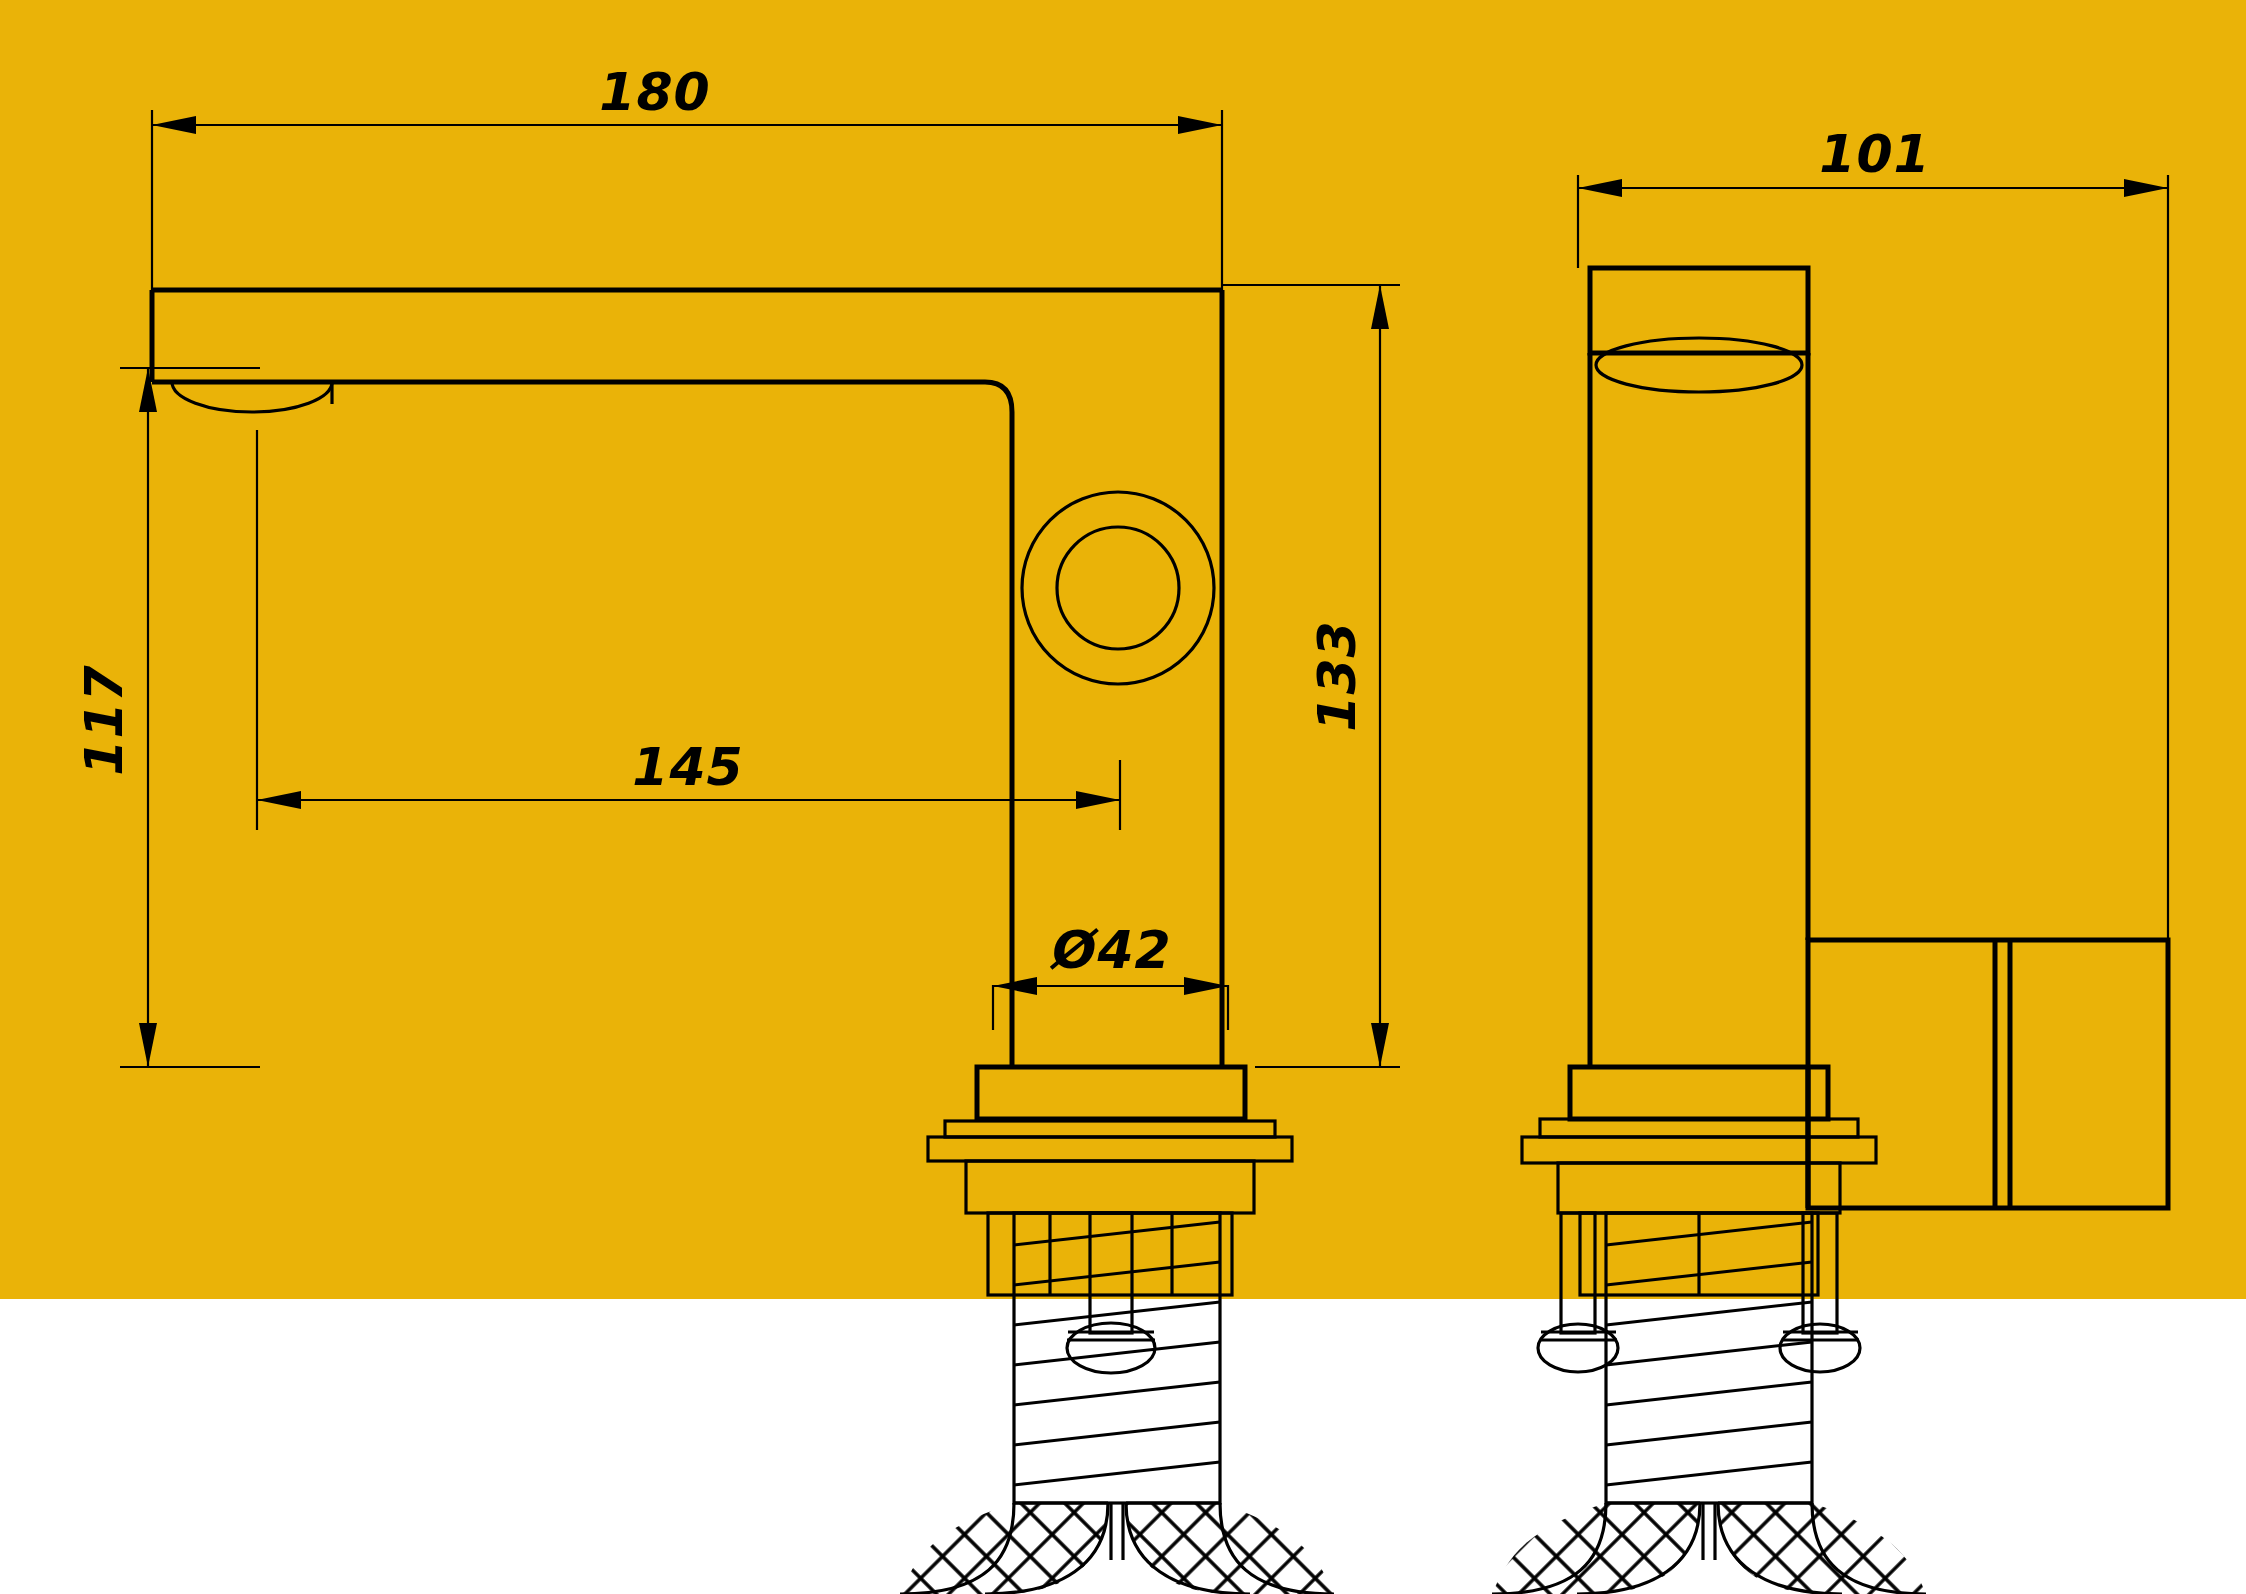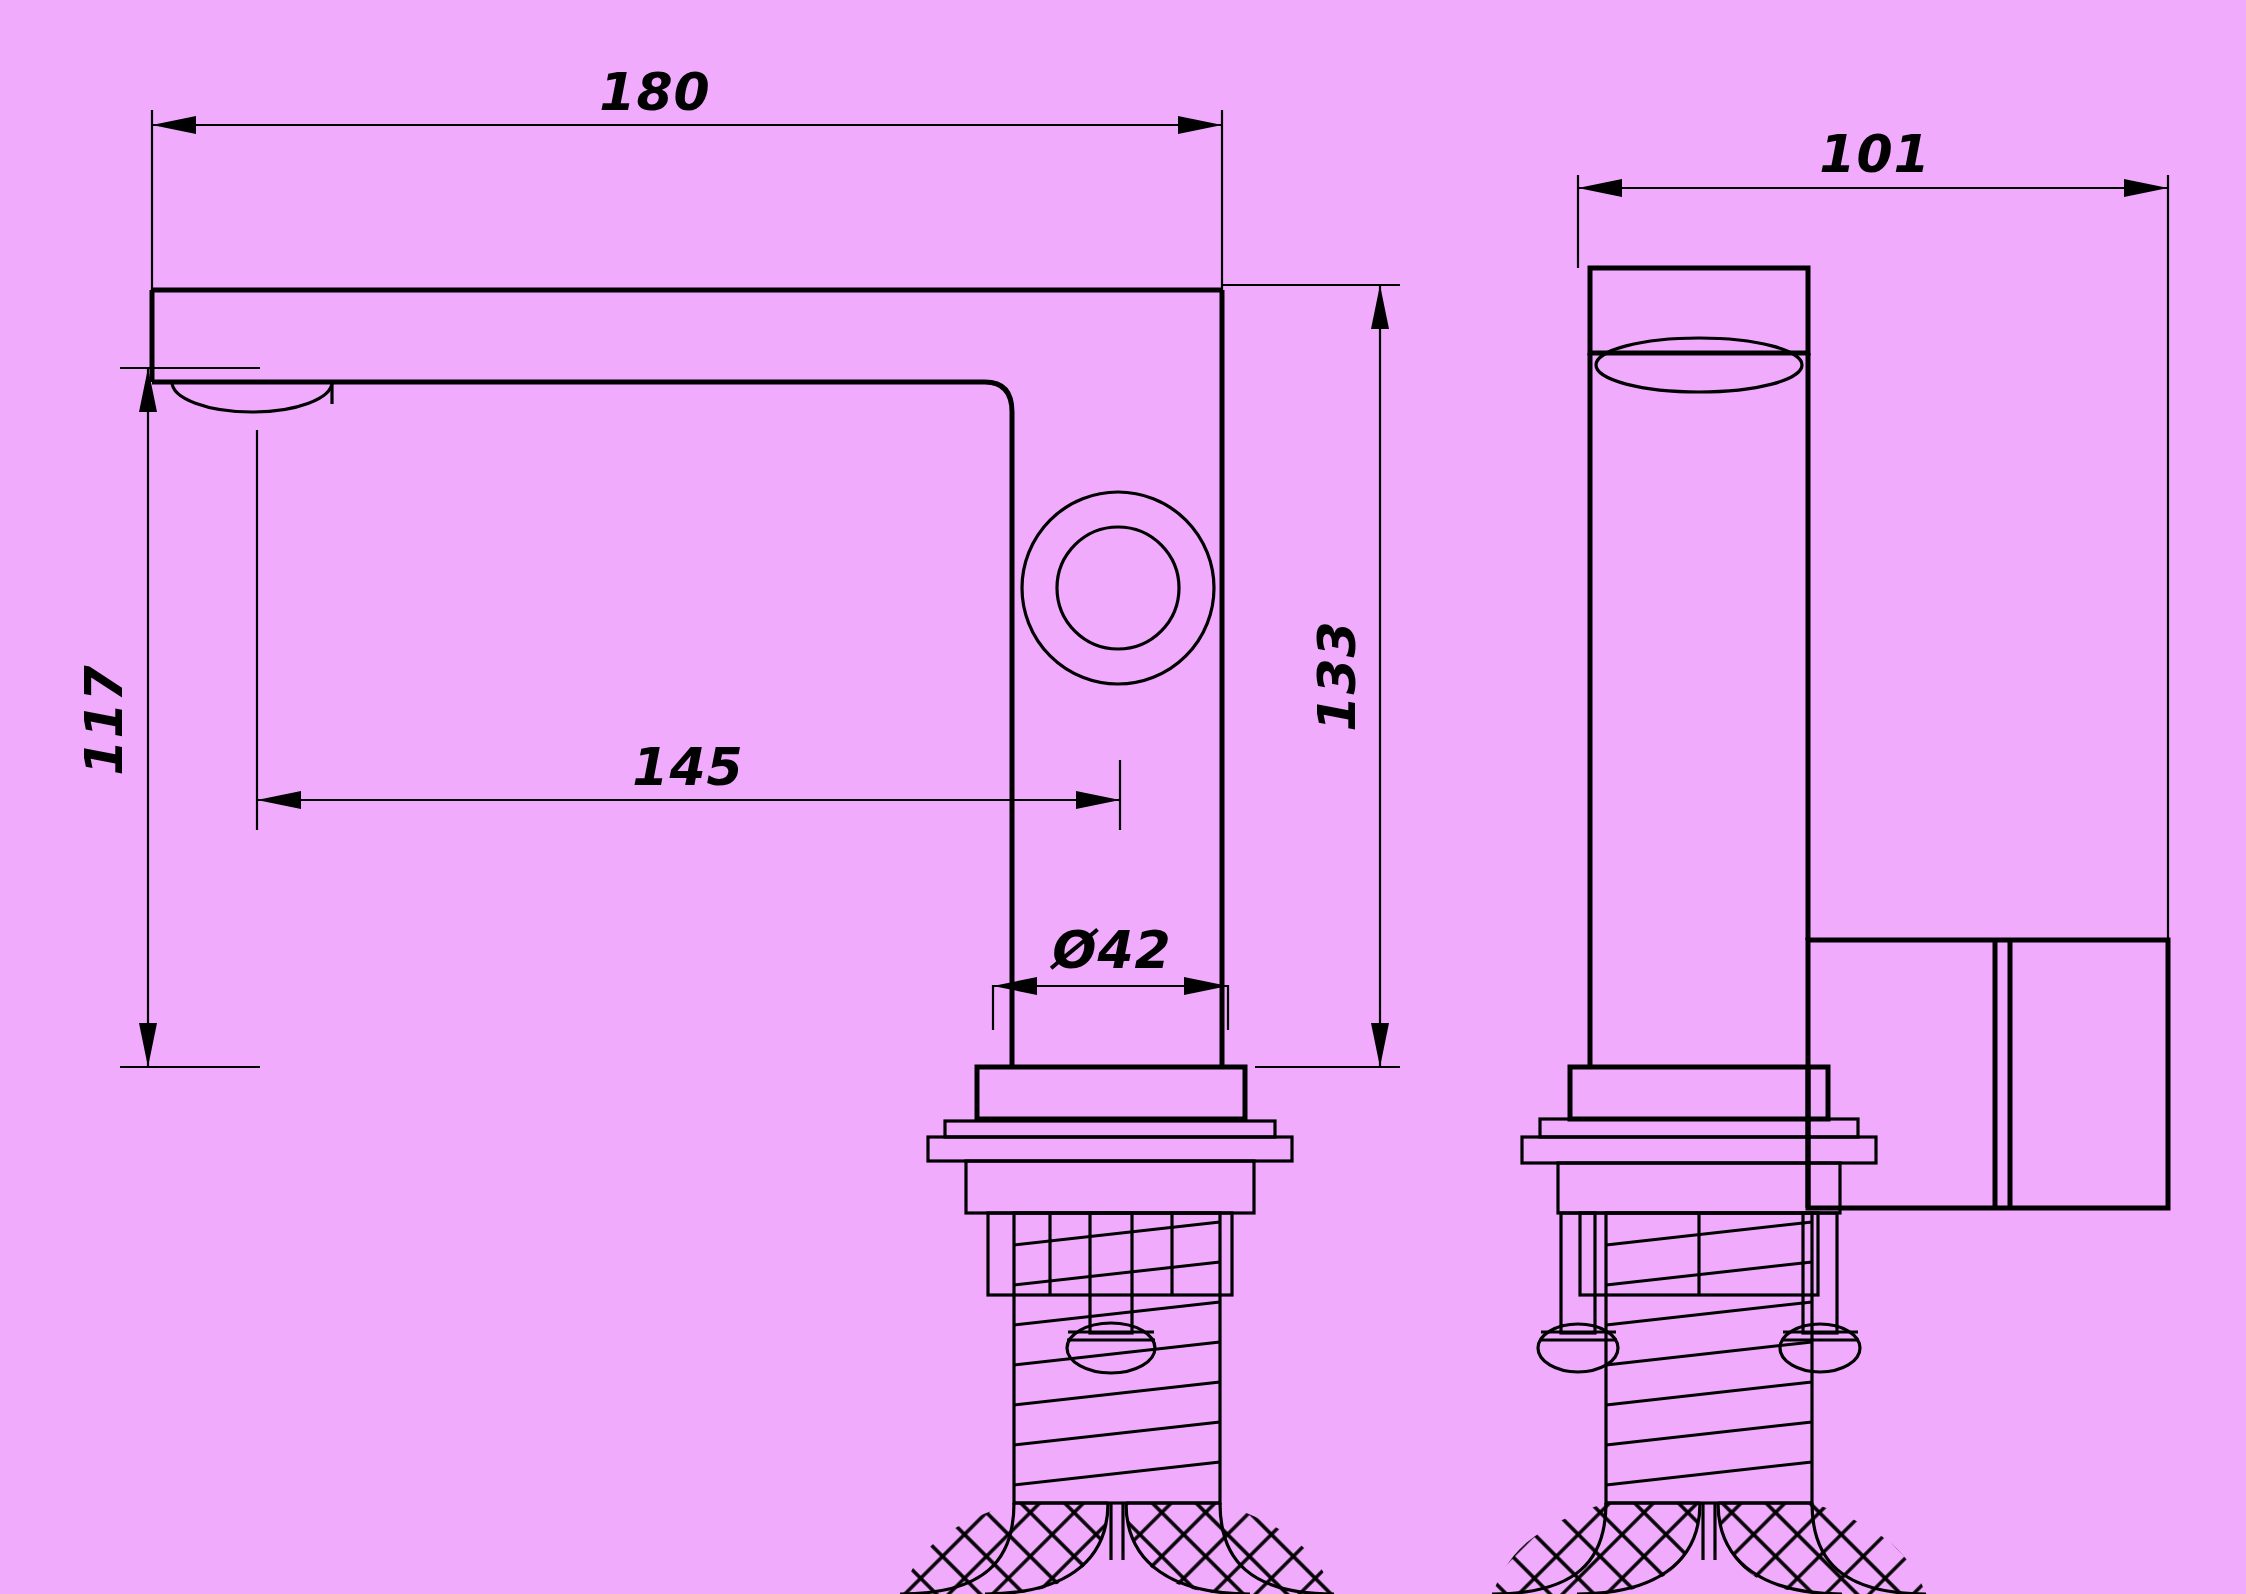--- a/index.html
+++ b/index.html
@@ -9,22 +9,22 @@
   }
   body {
     width: 2246px;
     height: 1594px;
     font-family: "Liberation Sans", sans-serif;
     overflow: hidden;
   }
   #drawing-root {
     position: relative;
     width: 2246px;
-    height: 1594px;
-    background: #f0abfc;
+    height: 1299px;
+    background: #eab308;
   }
   svg.cad {
     display: block;
     width: 2246px;
     height: 1594px;
   }
   
   .obj       { fill: none; stroke: #000000; stroke-width: 5; stroke-linecap: butt; stroke-linejoin: miter; }
   .obj-thin  { fill: none; stroke: #000000; stroke-width: 3.2; stroke-linecap: butt; stroke-linejoin: miter; }
   .hatch     { fill: none; stroke: #000000; stroke-width: 3.0; stroke-linecap: butt; }

